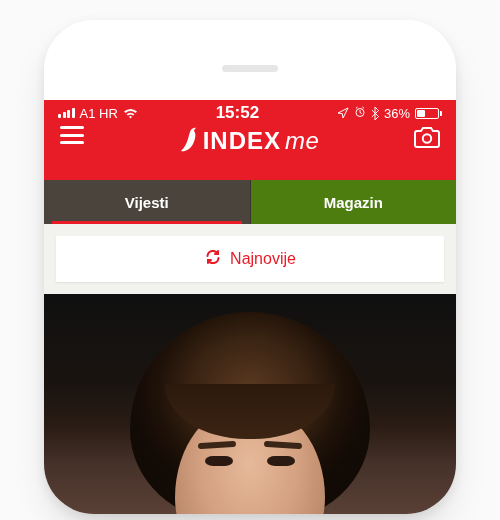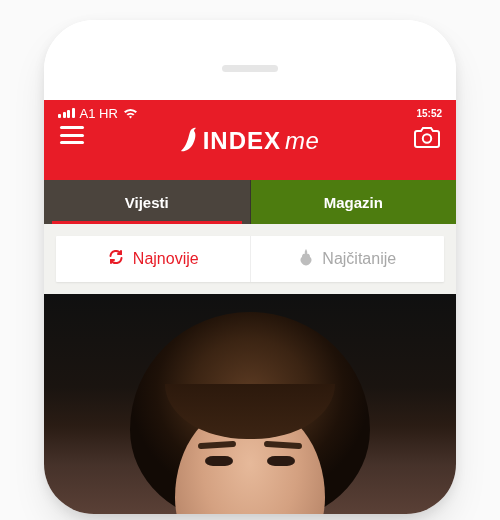--- a/index.html
+++ b/index.html
@@ -41,21 +41,21 @@
     background: #e81c27;
     color: #fff;
     display: flex;
     align-items: center;
     justify-content: space-between;
     padding: 0 14px;
     font-size: 13px;
     font-weight: 500;
   }
   .status-left, .status-right { display: flex; align-items: center; gap: 5px; }
-  .status-center { font-weight: 600; font-size: 10px; }
+  .status-center { font-weight: 600; font-size: 17px; }
   .signal-bars { display: flex; align-items: flex-end; gap: 1.5px; }
   .signal-bars span { width: 3px; background: #fff; border-radius: 1px; }
   .signal-bars span:nth-child(1){height:4px}
   .signal-bars span:nth-child(2){height:6px}
   .signal-bars span:nth-child(3){height:8px}
   .signal-bars span:nth-child(4){height:10px}
   .carrier { font-size: 13px; }
   .wifi svg, .nav-icon svg, .bt svg { display:block; }
   .battery {
     display: inline-flex; align-items: center; gap: 1px;
@@ -187,20 +187,46 @@
           <span></span>
       </span>
       <span class="carrier">A1 HR</span>
       <span class="wifi">
         <svg width="15" height="11" viewBox="0 0 15 11">
             <path d="M7.5 10.5 L9 8.7 A2.2 2.2 0 0 0 6 8.7 Z M3.5 6.2 A6 6 0 0 1 11.5 6.2 L10 7.6 A4 4 0 0 0 5 7.6 Z M1 3.6 A9.5 9.5 0 0 1 14 3.6 L12.5 5 A7.5 7.5 0 0 0 2.5 5 Z" fill="#fff"></path>
           </svg>
       </span>
     </div>
     <div class="status-center">15:52</div>
+    <div class="status-right">
+      <span class="nav-icon">
+        <svg width="12" height="12" viewBox="0 0 12 12">
+            <path d="M1 6 L11 1 L6 11 L5.3 6.7 Z" fill="none" stroke="#fff" stroke-width="1"></path>
+          </svg>
+      </span>
+      <span>
+        <svg width="12" height="12" viewBox="0 0 12 12">
+            <circle cx="6" cy="6.5" r="4" fill="none" stroke="#fff" stroke-width="1"></circle>
+            <path d="M6 4 V6.5 L7.8 7.5" stroke="#fff" stroke-width="1" fill="none"></path>
+            <path d="M2 2.2 L3.6 1 M10 2.2 L8.4 1" stroke="#fff" stroke-width="1"></path>
+          </svg>
+      </span>
+      <span class="bt">
+        <svg width="8" height="13" viewBox="0 0 8 13">
+            <path d="M4 0 V13 L7.5 9.5 L1 3.2 M4 0 L7.5 3.5 L1 9.8" fill="none" stroke="#fff" stroke-width="1"></path>
+          </svg>
+      </span>
+      <span>36%</span>
+      <span class="battery">
+        <span class="battery-body">
+            <span class="battery-fill"></span>
+          </span>
+        <span class="battery-cap"></span>
+      </span>
+    </div>
   </div>
 
   <div class="app-header">
     <div class="hamburger">
       <span></span>
         <span></span>
         <span></span>
     </div>
     <div class="brand">
       <span class="chili">
@@ -234,28 +260,20 @@
         <span>
           <svg width="18" height="18" viewBox="0 0 18 18">
               <path d="M3.5 8 A5.5 5.5 0 0 1 13.9 6" fill="none" stroke="#e81c27" stroke-width="2" stroke-linecap="round"></path>
               <path d="M14 3 V6 H11" fill="none" stroke="#e81c27" stroke-width="2" stroke-linecap="round"></path>
               <path d="M14.5 10 A5.5 5.5 0 0 1 4.1 12" fill="none" stroke="#e81c27" stroke-width="2" stroke-linecap="round"></path>
               <path d="M4 15 V12 H7" fill="none" stroke="#e81c27" stroke-width="2" stroke-linecap="round"></path>
             </svg>
         </span>
         <span>Najnovije</span>
       </div>
-      <div class="sub-tab inactive">
-        <span>
-          <svg width="16" height="18" viewBox="0 0 16 18">
-              <path d="M8 1 C8 1 6 4 7 6 C5 5 4 7 4 9 C2.5 10 2 12 3 14 C4 16.5 7 17.5 8 17.5 C9 17.5 12 16.5 13 14 C14 12 13.5 10 12 9 C12 7 11 5 9 6 C10 4 8 1 8 1 Z" fill="#bdbdbd"></path>
-            </svg>
-        </span>
-        <span>Najčitanije</span>
-      </div>
     </div>
   </div>
 
   <div class="hero">
     <div class="hair"></div>
     <div class="face"></div>
     <div class="bangs"></div>
     <div class="brow l"></div>
     <div class="brow r"></div>
     <div class="eye l"></div>

